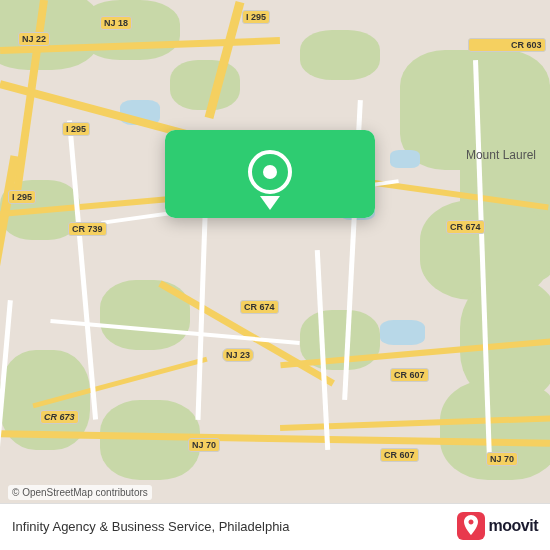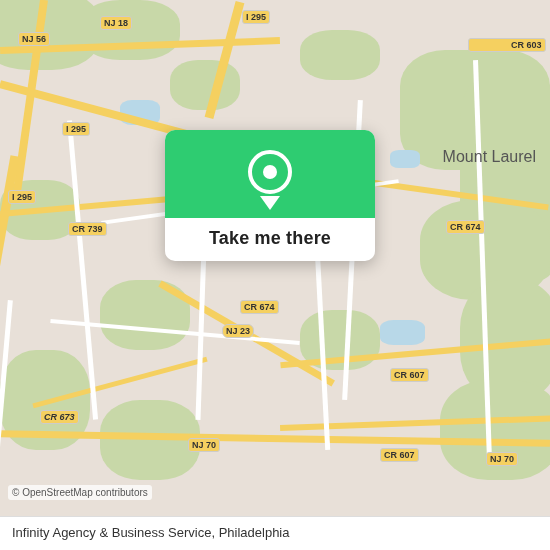--- a/index.html
+++ b/index.html
@@ -200,21 +200,21 @@
       border: 1px solid #ccc;
       border-radius: 3px;
       padding: 1px 3px;
       white-space: nowrap;
       z-index: 5;
     }
 
     
     .map-text {
       position: absolute;
-      font-size: 16px;
+      font-size: 12px;
       color: #555;
       font-weight: 500;
       z-index: 5;
     }
   </style>
 </head>
 <body>
 
 <div id="map-container">
 
@@ -265,54 +265,60 @@
     <div class="road-white" style="top:160px;left:200px;width:5px;height:260px;transform:rotate(2deg);"></div>
     <div class="road-white" style="top:250px;left:320px;width:5px;height:200px;transform:rotate(-3deg);"></div>
     <div class="road-white" style="top:300px;left:0;width:5px;height:180px;transform:rotate(5deg);"></div>
     <div class="road-white" style="top:100px;left:350px;width:5px;height:300px;transform:rotate(3deg);"></div>
     <div class="road-white" style="top:200px;left:100px;width:300px;height:4px;transform:rotate(-8deg);"></div>
     <div class="road-white" style="top:330px;left:50px;width:250px;height:4px;transform:rotate(5deg);"></div>
     <div class="road-white" style="top:60px;left:480px;width:5px;height:400px;transform:rotate(-2deg);"></div>
 
   </div>
 
-  <div class="road-label" style="top:32px;left:18px;">NJ 56</div>
+  <div class="road-label" style="top:32px;left:18px;">NJ 22</div>
   <div class="road-label" style="top:16px;left:100px;">NJ 18</div>
   <div class="road-label" style="top:10px;left:242px;">I 295</div>
   <div class="road-label" style="top:38px;left:468px;padding-left:42px;">CR 603</div>
   <div class="road-label" style="top:122px;left:62px;">I 295</div>
   <div class="road-label" style="top:190px;left:8px;">I 295</div>
   <div class="road-label" style="top:222px;left:68px;">CR 739</div>
   <div class="road-label" style="top:220px;left:446px;">CR 674</div>
   <div class="road-label" style="top:300px;left:240px;">CR 674</div>
-  <div class="road-label" style="top:324px;left:222px;border-radius:6px;">NJ 23</div>
+  <div class="road-label" style="top:348px;left:222px;border-radius:6px;">NJ 23</div>
   <div class="road-label" style="top:368px;left:390px;">CR 607</div>
   <div class="road-label" style="top:410px;left:40px;font-style:italic;">CR 673</div>
   <div class="road-label" style="top:438px;left:188px;">NJ 70</div>
   <div class="road-label" style="top:448px;left:380px;">CR 607</div>
   <div class="road-label" style="top:452px;left:486px;">NJ 70</div>
 
   <div class="map-text" style="top:148px;right:14px;text-align:right;">
     <span>Mount Laurel</span>
   </div>
 
   <div id="popup-card">
     <div id="popup-green-top">
       <div class="location-pin">
         <div class="pin-circle-outer">
           <div class="pin-circle-inner"></div>
         </div>
         <div class="pin-tail"></div>
       </div>
     </div>
-    <div id="popup-button-area">
-      <button id="take-me-there-btn">Take me there</button>
-    </div>
 
   </div>
 
   <div id="osm-attribution">© OpenStreetMap contributors</div>
 
   <div id="bottom-bar">
     <span id="bottom-text">Infinity Agency &amp; Business Service, Philadelphia</span>
+    <div id="moovit-logo">
+      <div class="moovit-m-icon">
+
+        <svg width="18" height="22" viewBox="0 0 18 22" fill="none" xmlns="http://www.w3.org/2000/svg">
+          <path d="M9 0C5.13 0 2 3.13 2 7c0 5.25 7 13 7 13s7-7.75 7-13c0-3.87-3.13-7-7-7zm0 9.5c-1.38 0-2.5-1.12-2.5-2.5S7.62 4.5 9 4.5s2.5 1.12 2.5 2.5S10.38 9.5 9 9.5z" fill="white"></path>
+        </svg>
+      </div>
+      <span class="moovit-text">moovit</span>
+    </div>
   </div>
 
 </div>
 
 </body></html>

